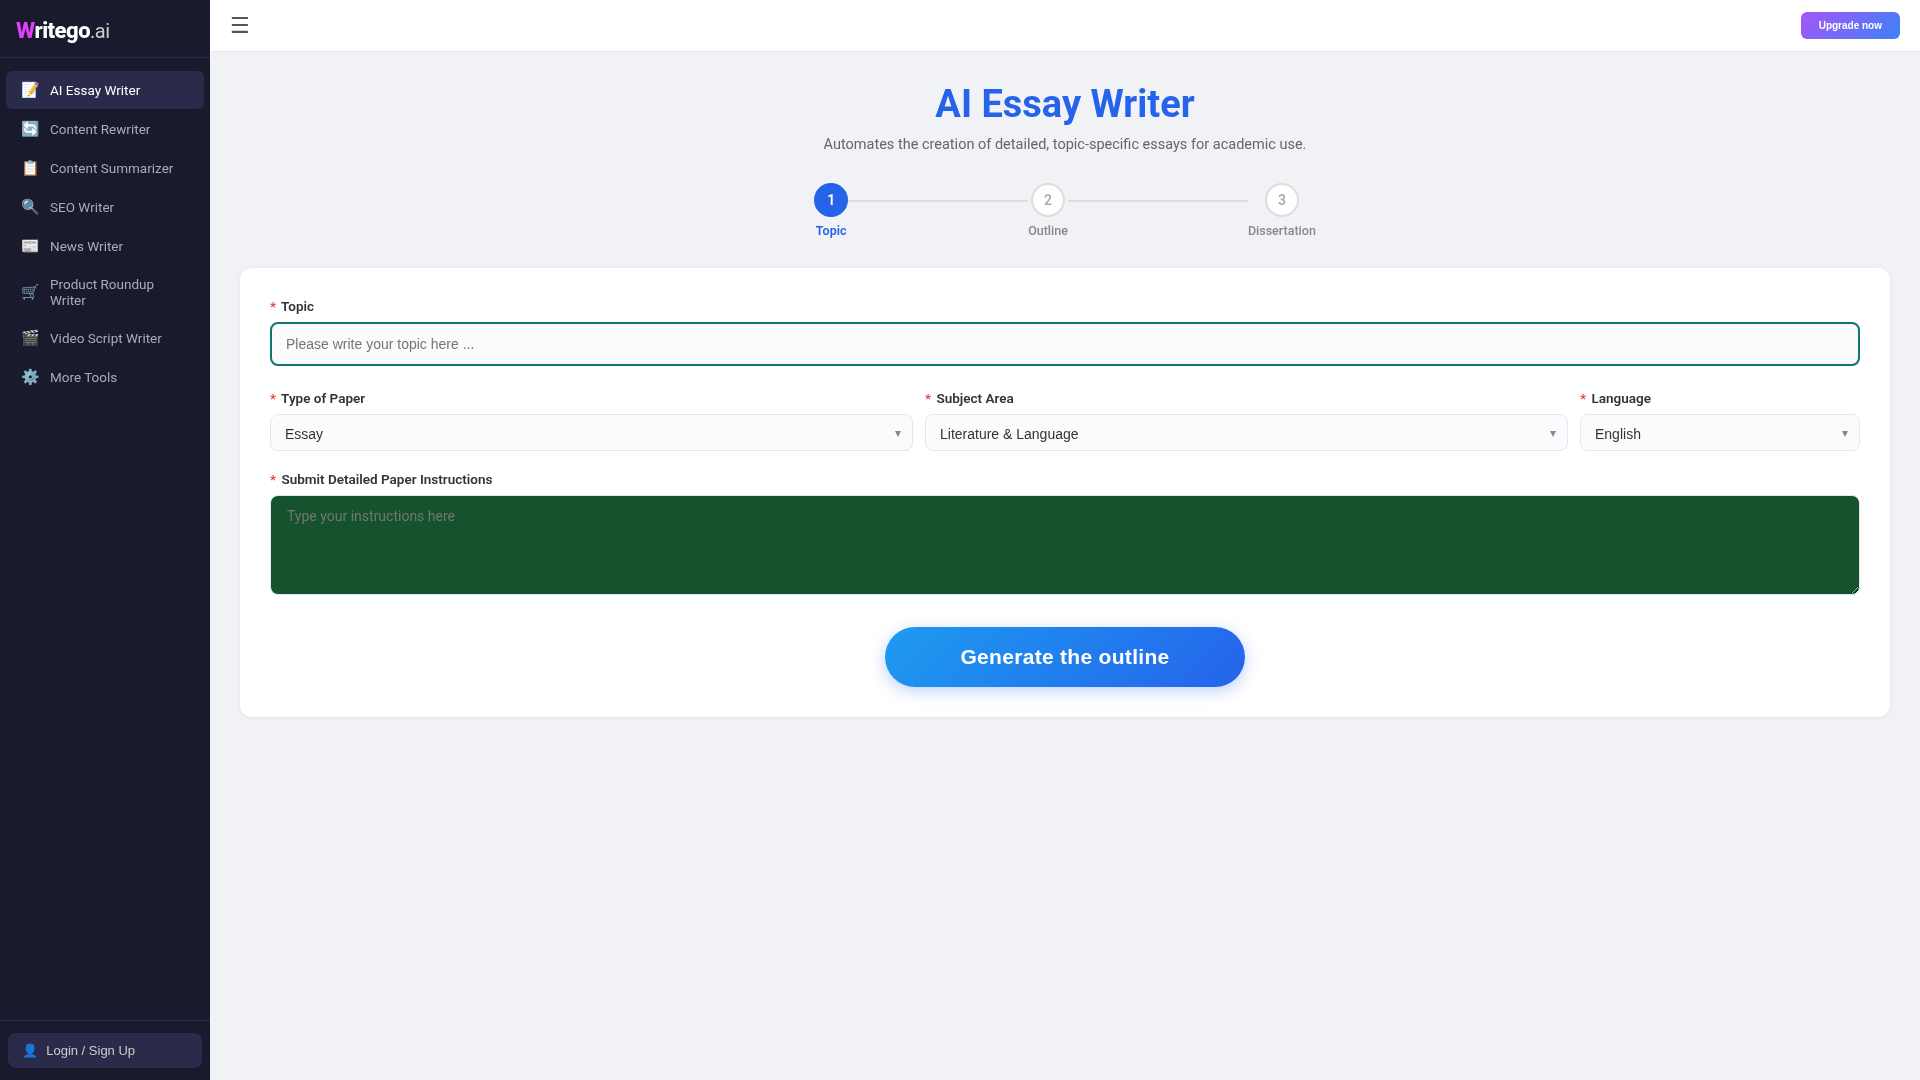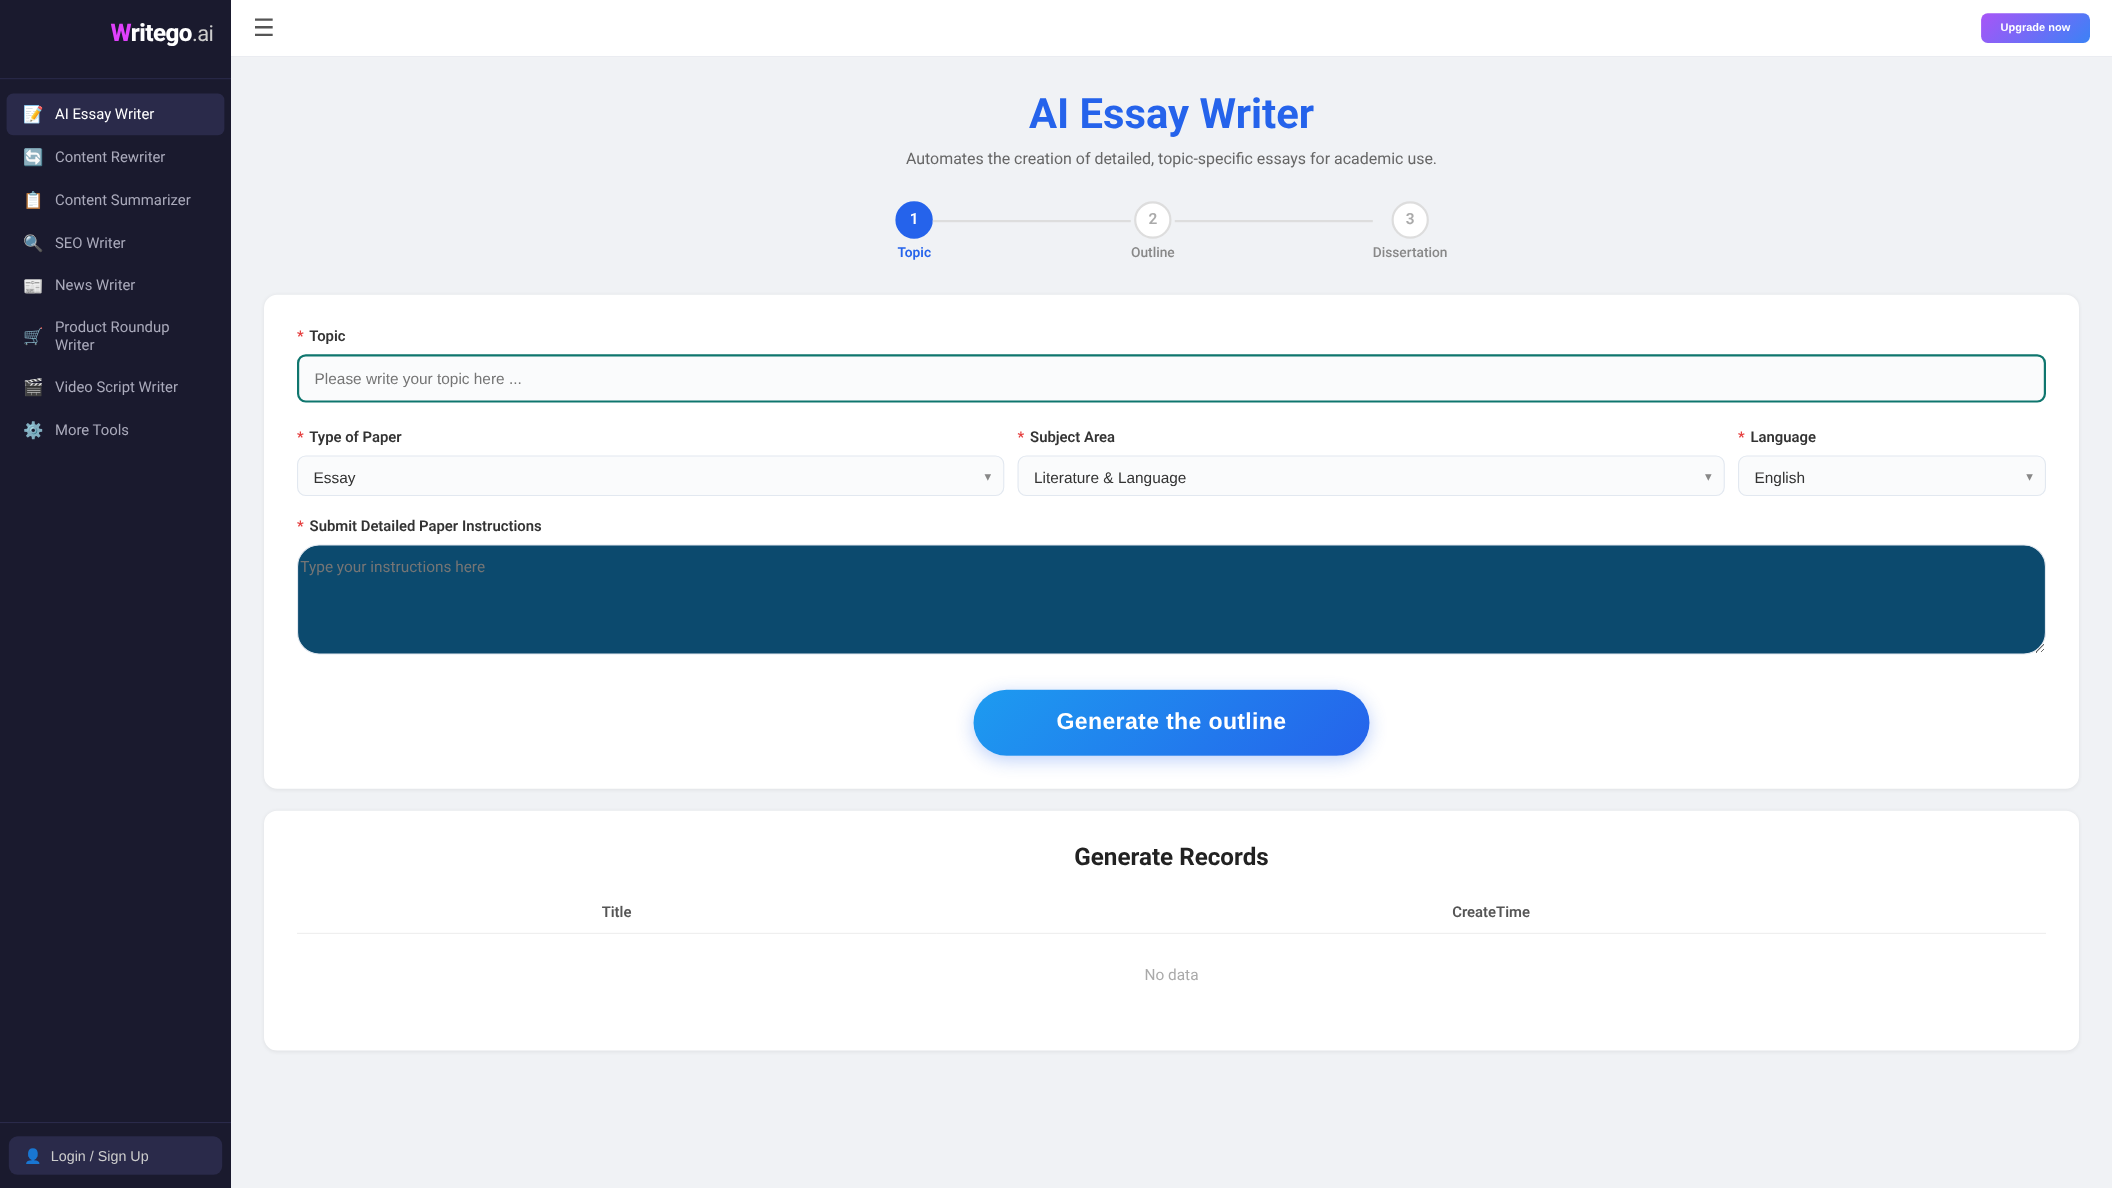--- a/index.html
+++ b/index.html
@@ -10,27 +10,26 @@
       width: 210px;
       min-width: 210px;
       background: #1a1a2e;
       color: #ccc;
       display: flex;
       flex-direction: column;
       height: 100vh;
       overflow-y: auto;
     }
     .sidebar-logo {
-      padding: 18px 16px 28px;
+      padding: 18px 16px 14px;
       font-size: 22px;
       font-weight: 800;
       letter-spacing: -0.5px;
       border-bottom: 1px solid #2a2a4a;
       margin-bottom: 8px;
-      text-align: right;
     }
     .logo-w { color: #e040fb; }
     .logo-text { color: #fff; }
     .logo-ai { color: #ccc; font-weight: 400; font-size: 20px; }
 
     .sidebar-nav { flex: 1; padding: 4px 0; }
     .nav-item {
       display: flex;
       align-items: center;
       gap: 10px;
@@ -221,25 +220,25 @@
       top: 50%;
       transform: translateY(-50%);
       pointer-events: none;
       color: #888;
       font-size: 12px;
     }
 
     .instructions-textarea {
       width: 100%;
       border: 1px solid #e2e8f0;
-      border-radius: 20px;
-      padding: 12px 2px;
+      border-radius: 8px;
+      padding: 12px 16px;
       font-size: 14px;
       color: #999;
-      background: #0c4a6e;
+      background: #14532d;
       resize: vertical;
       min-height: 100px;
       outline: none;
       font-family: inherit;
     }
 
     .generate-btn {
       display: block;
       margin: 28px auto 0;
       background: linear-gradient(135deg, #1d9bf0, #2563eb);
@@ -437,30 +436,14 @@
         <div class="field-label">
           <span class="required">*</span>
           <span>Submit Detailed Paper Instructions</span>
         </div>
         <textarea class="instructions-textarea" placeholder="Type your instructions here" style=""></textarea>
       </div>
 
       <button class="generate-btn">Generate the outline</button>
     </div>
 
-    <div class="records-card">
-      <h2 class="records-title">Generate Records</h2>
-      <table class="records-table">
-        <thead>
-          <tr>
-            <th class="th-title">Title</th>
-            <th>CreateTime</th>
-          </tr>
-        </thead>
-        <tbody>
-          <tr>
-            <td class="no-data" colspan="2">No data</td>
-          </tr>
-        </tbody>
-      </table>
-    </div>
   </div>
 </main>
 
 </body></html>

